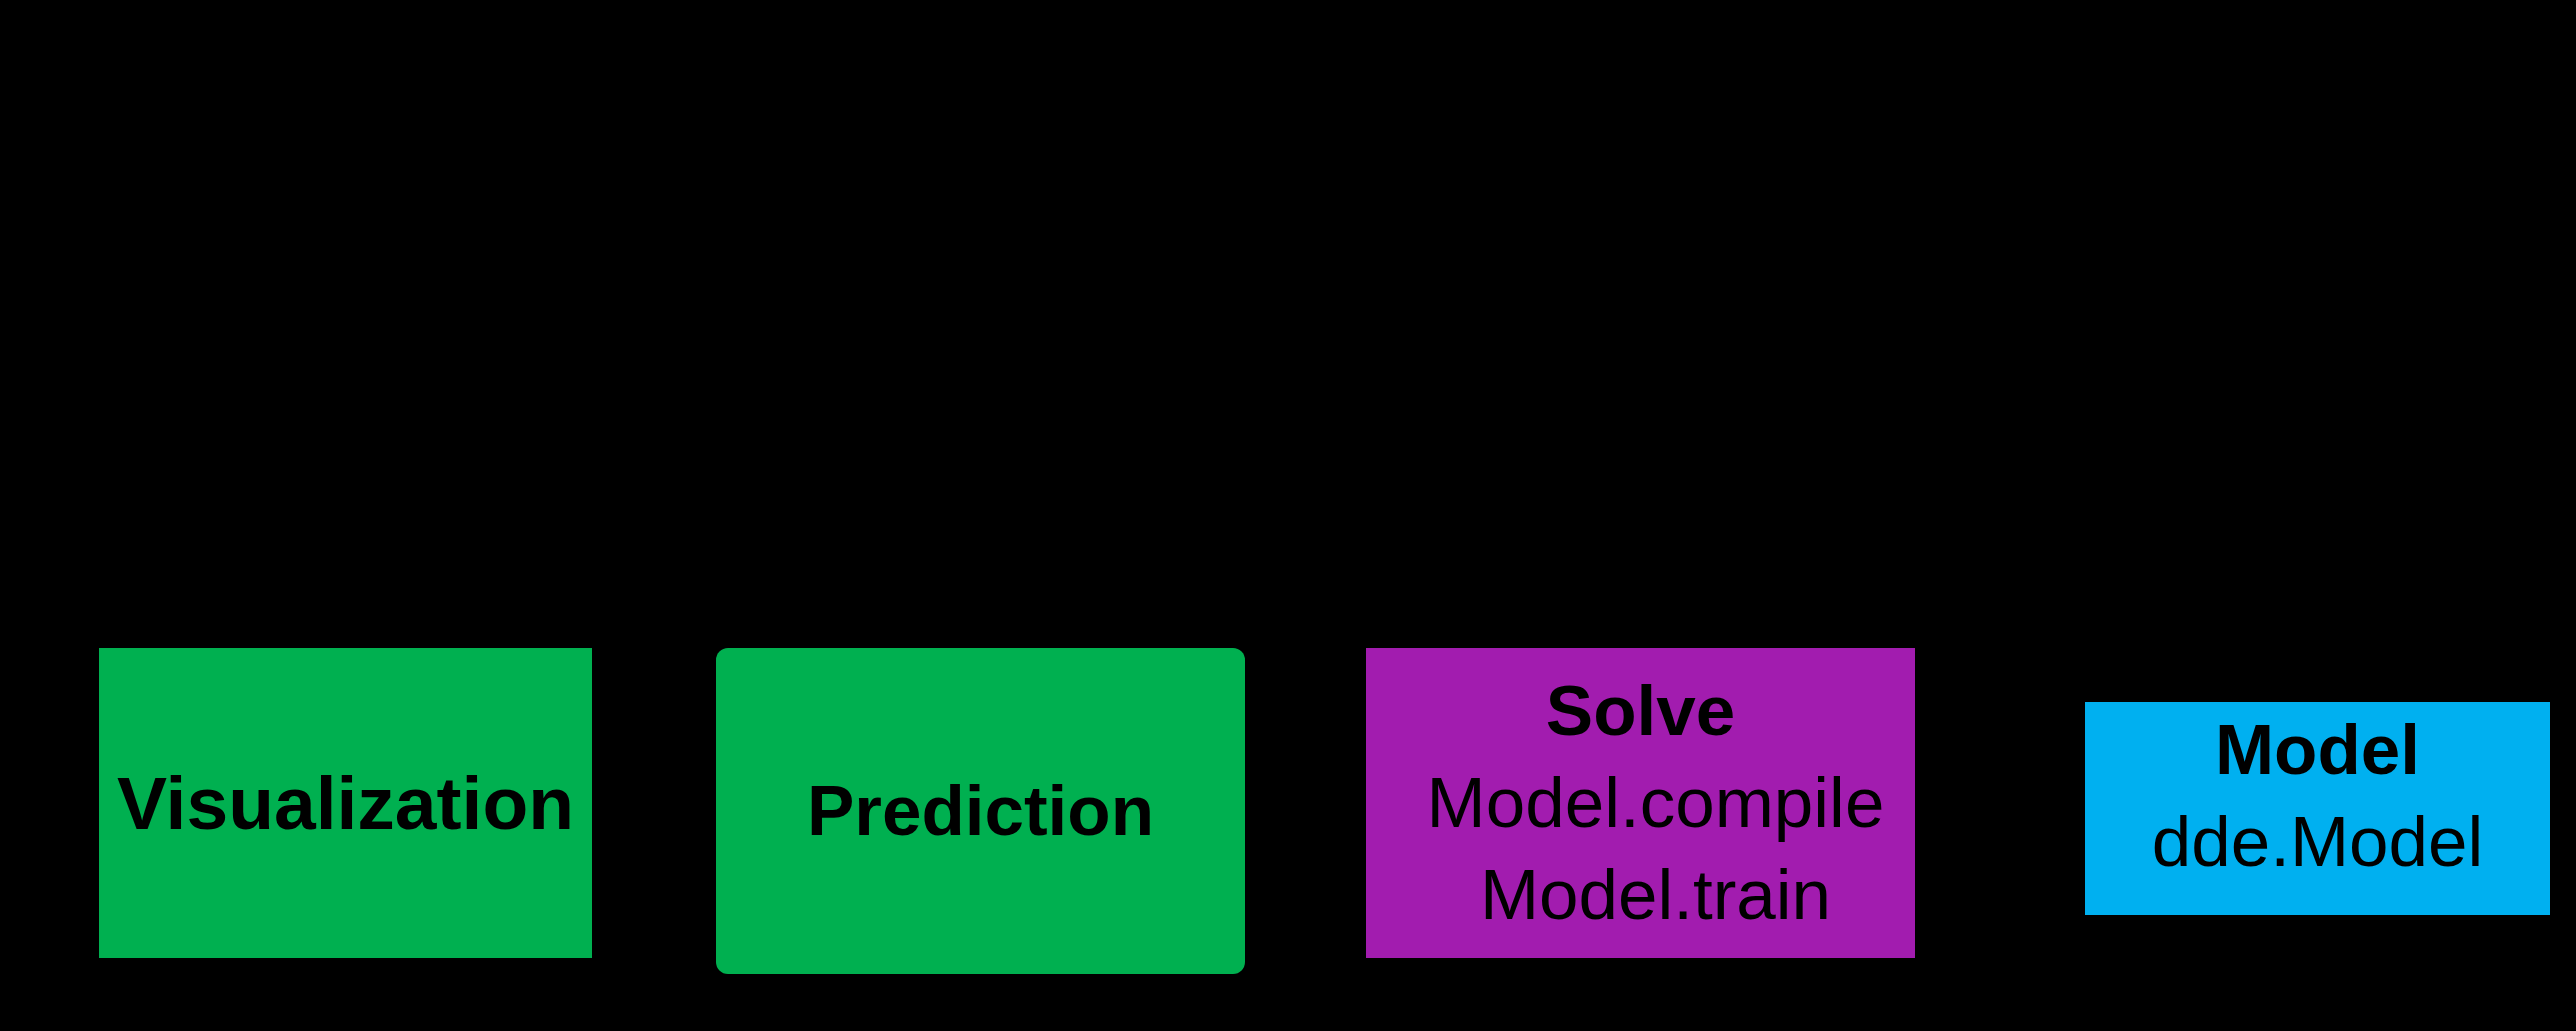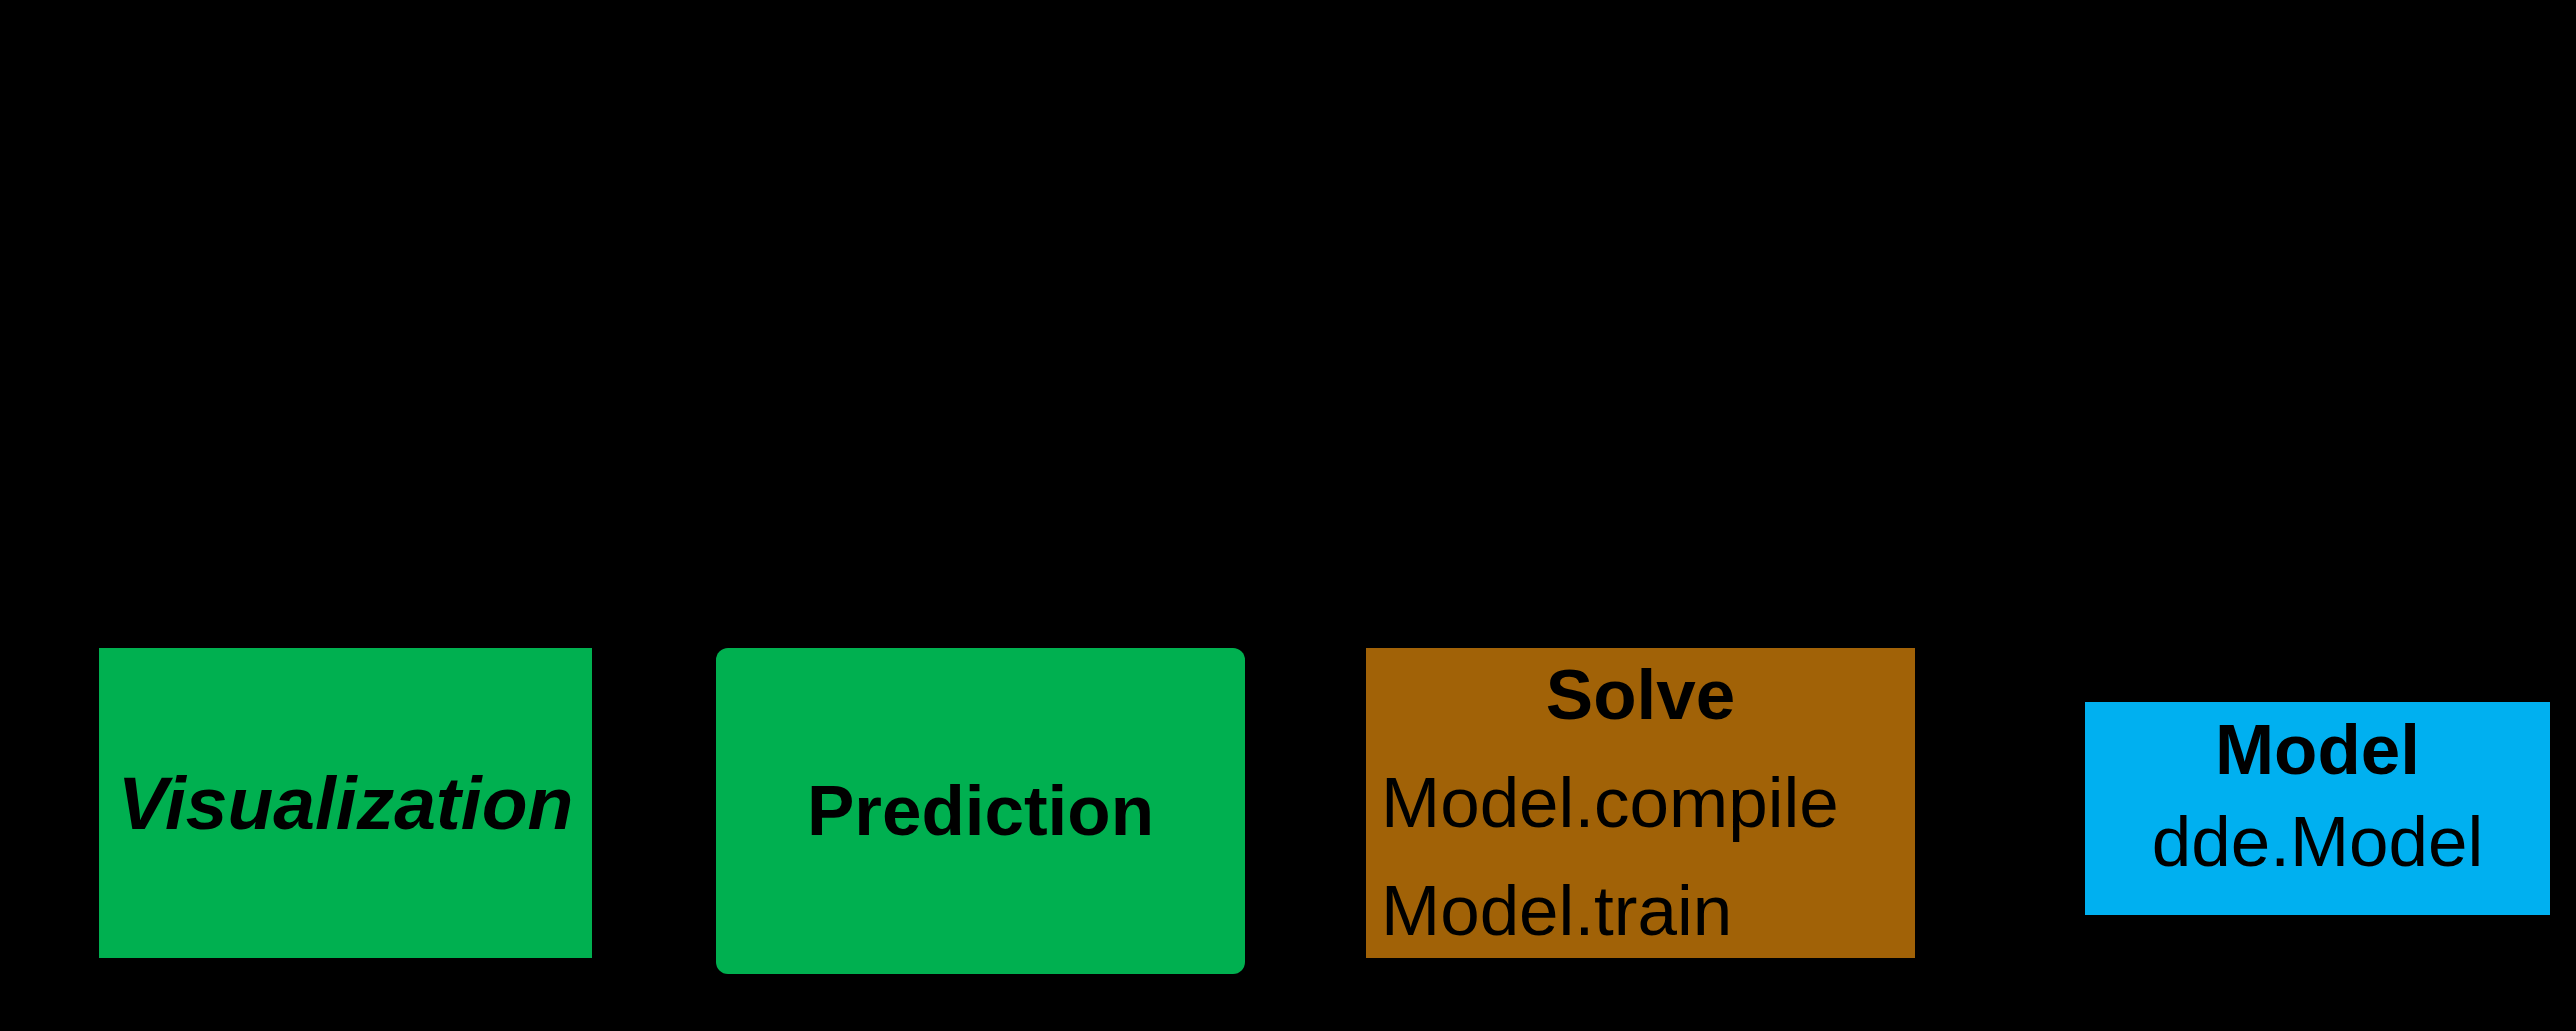--- a/index.html
+++ b/index.html
@@ -31,37 +31,37 @@
     width: 100%;
     text-align: center;
     white-space: nowrap;
   }
   .box .title {
     font-weight: bold;
   }
   #box-visualization { left: 99px;  top: 648px; width: 493px; height: 310px; font-size: 75px; }
   #box-prediction    { left: 716px;  top: 648px; width: 529px; height: 326px; border-radius: 12px; }
   #box-solve         { left: 1366px; top: 648px; width: 549px; height: 310px; }
-  #box-solve .code   { text-align: left; padding-left: 30px; }
+  #box-solve .code   { text-align: center; padding-left: 30px; }
   #box-model         { left: 2045px; top: 702px; width: 465px; height: 213px; padding-bottom: 24.4px; margin-left: 40px; }
 </style>
 </head>
 <body>
 
 <div class="canvas">
 
-  <div class="box" id="box-visualization" style="background-color: rgb(0, 176, 80); font-style: italic;">
+  <div class="box" id="box-visualization" style="background-color: rgb(0, 176, 80);">
     <span class="line title">Visualization</span>
   </div>
 
   <div class="box" id="box-prediction" style="background-color: rgb(0, 176, 80);">
     <span class="line title">Prediction</span>
   </div>
 
-  <div class="box" id="box-solve" style="background-color: #a16207; gap: 16px;">
+  <div class="box" id="box-solve" style="background-color: #a21caf;">
     <span class="line title">Solve</span>
     <span class="line code">Model.compile</span>
     <span class="line code">Model.train</span>
   </div>
 
   <div class="box" id="box-model" style="background-color: rgb(0, 176, 240);">
     <span class="line title">Model</span>
     <span class="line">dde.Model</span>
   </div>
 

